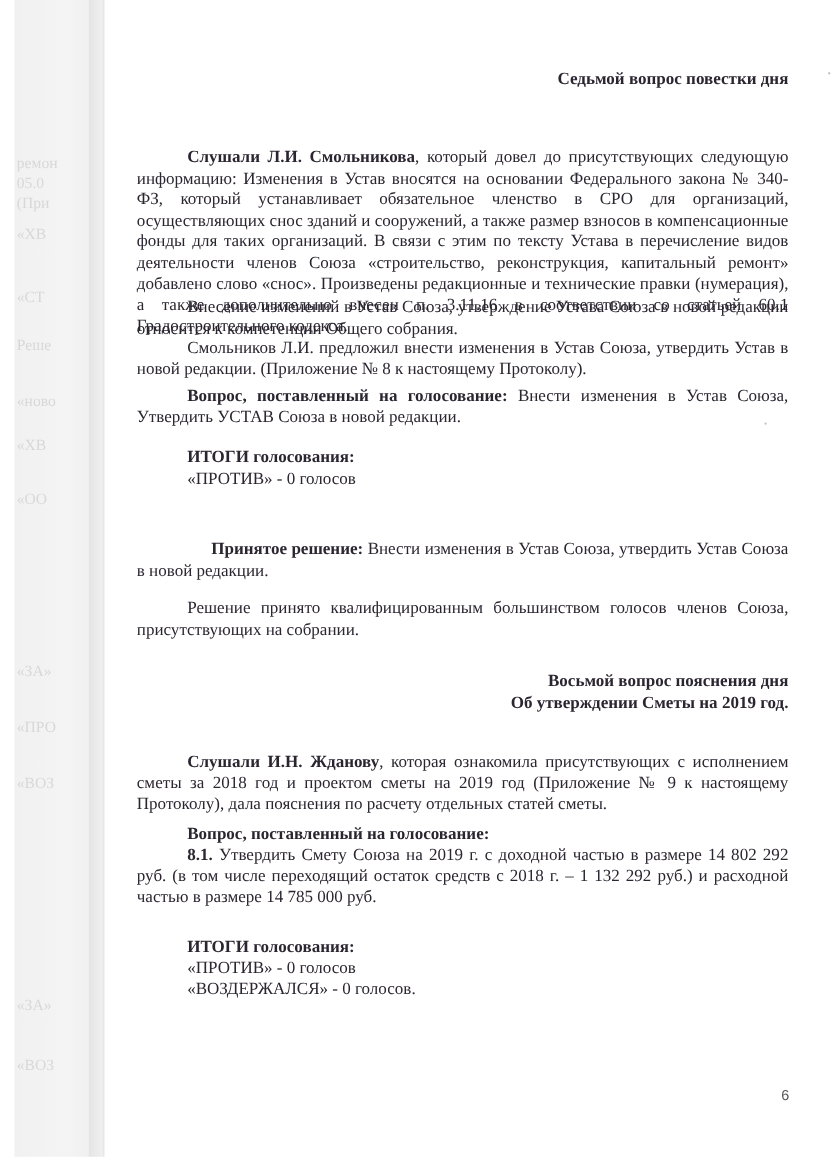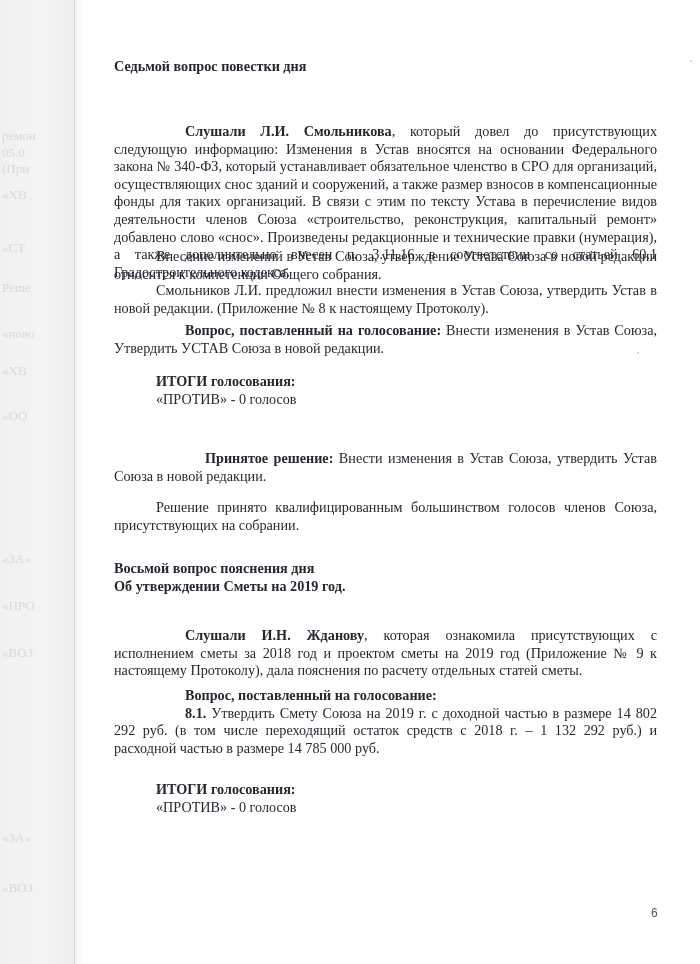--- a/index.html
+++ b/index.html
@@ -10,21 +10,21 @@
     body {
       width: 700px;
       height: 964px;
       position: relative;
       overflow: hidden;
       font-family: "Liberation Serif", "DejaVu Serif", serif;
       color: #2b2530;
     }
     .prev-page {
       position: absolute;
-      left: 0; top: 0;
+      left: 12px; top: 0;
       width: 74px; height: 964px;
       background: linear-gradient(to right, #f1f1f1 0%, #f4f4f4 60%, #eeeeee 100%);
       border-right: 1px solid #e2e2e2;
     }
     .prev-page .bleed {
       position: absolute;
       left: 2px;
       font-size: 13px;
       color: #d8d8d8;
       white-space: nowrap;
@@ -37,30 +37,30 @@
     }
     .page {
       position: absolute;
       left: 114px;
       top: 0;
       width: 543px;
       font-size: 14.2px;
       line-height: 17.6px;
     }
     .heading {
-      text-align: left;
+      text-align: right;
       font-weight: bold;
       margin: 0;
     }
     .p {
       margin: 0;
       text-align: justify;
     }
     .indent { text-indent: 42px; }
-    .b { font-weight: bold; margin-left: 29px; }
+    .b { font-weight: bold; }
     .block { position: absolute; left: 0; width: 543px; }
     .votes { padding-left: 42px; }
     .votes div { margin: 0; }
     .page-number {
       position: absolute;
       left: 651px;
       top: 906px;
       font-family: "Liberation Sans", "DejaVu Sans", sans-serif;
       font-size: 12px;
       color: #555;
@@ -148,19 +148,20 @@
   <div class="block" style="top:687px">
     <p class="p indent b">Вопрос, поставленный на голосование:</p>
     <p class="p indent">
       <span class="b">8.1.</span><span> Утвердить Смету Союза на 2019 г. с доходной частью в размере 14 802 292 руб. (в том числе переходящий остаток средств с 2018 г. – 1 132 292 руб.) и  расходной частью в размере 14 785 000 руб.</span>
     </p>
   </div>
 
   <div class="block votes" style="top:781px">
     <div class="b">ИТОГИ голосования:</div>
     <div>«ПРОТИВ» - 0 голосов</div>
+    <div>«ВОЗДЕРЖАЛСЯ» - 0 голосов.</div>
   </div>
 </div>
 
 <div class="page-number">6</div>
 
 <div class="speck" style="left:637px; top:352px"></div>
 <div class="speck" style="left:690px; top:60px"></div>
 
 </body></html>

